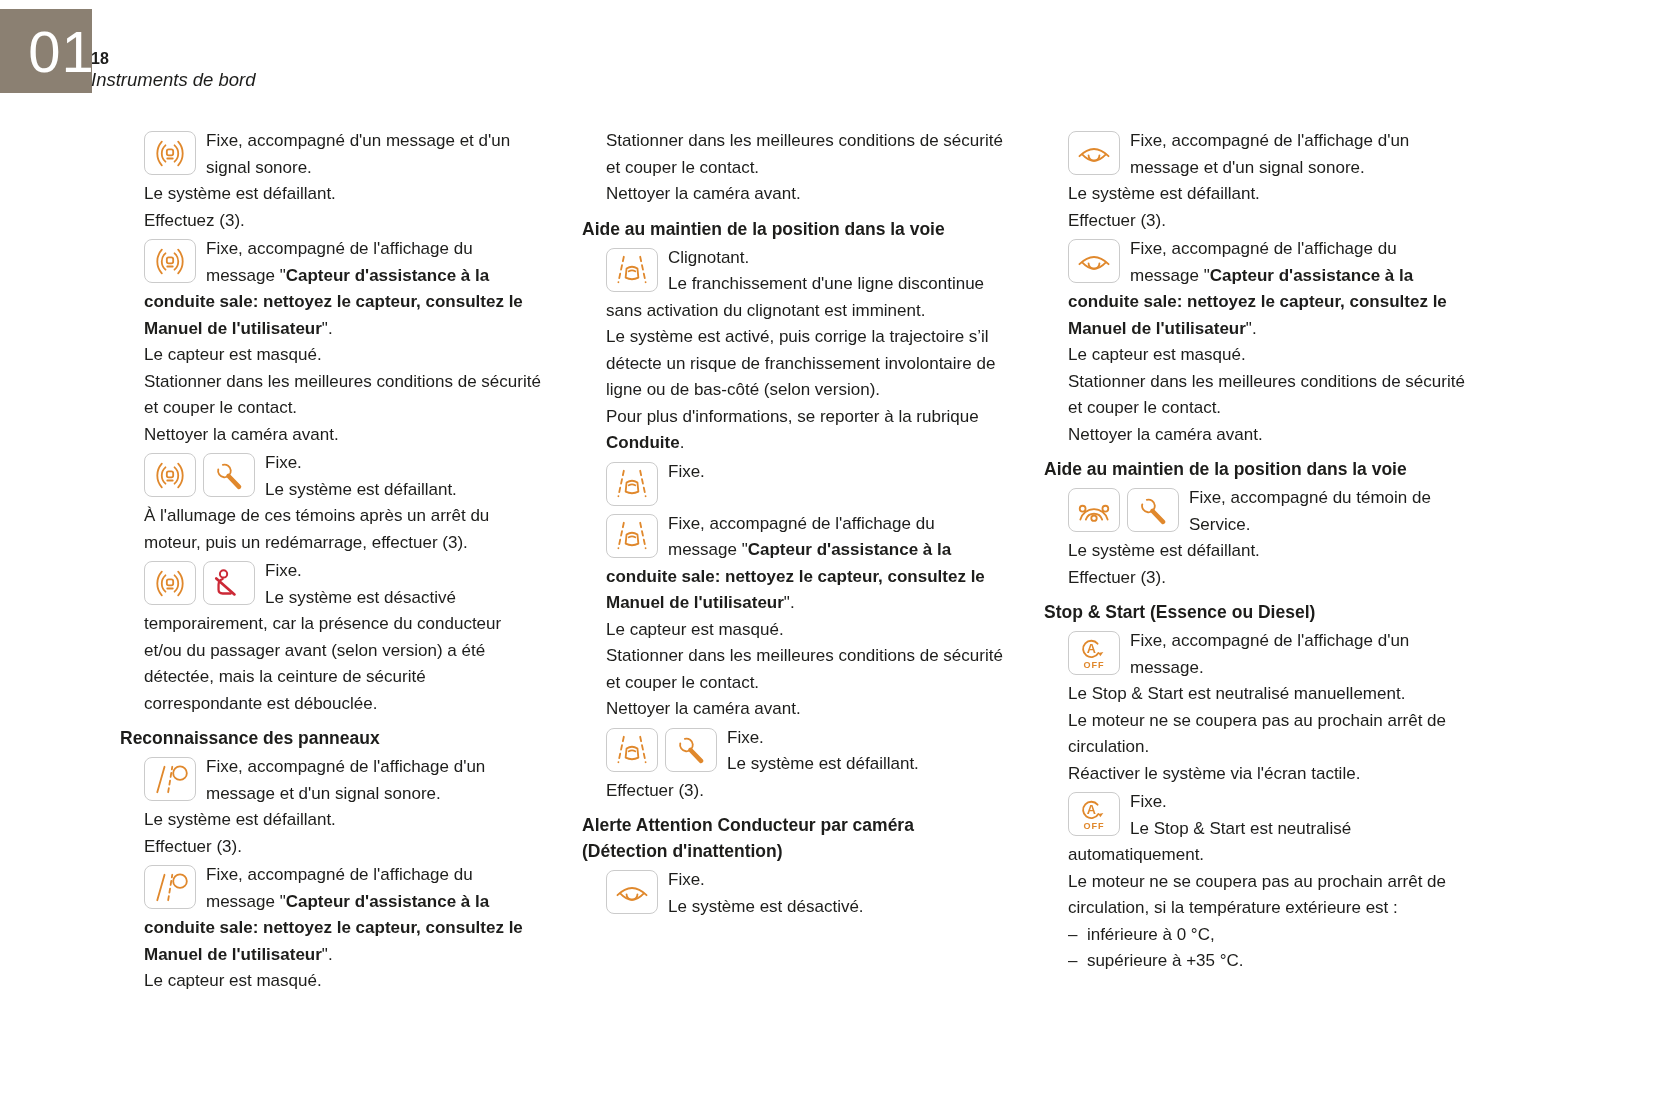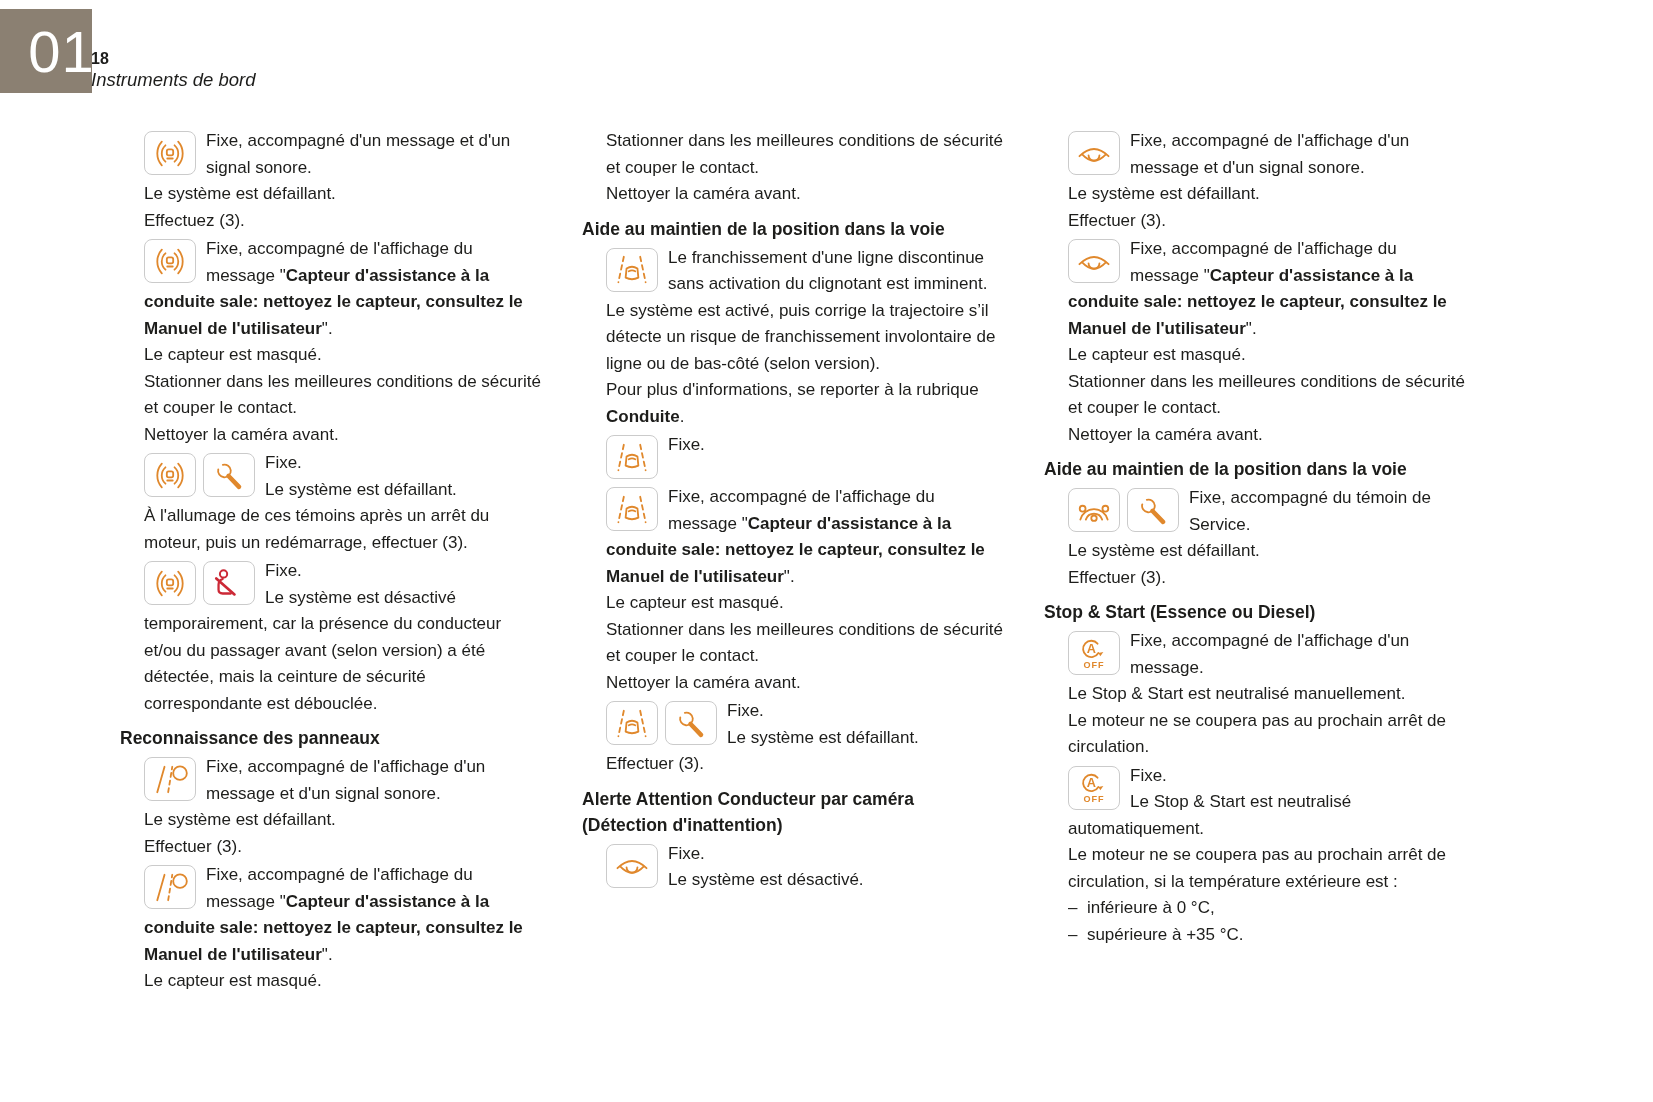--- a/index.html
+++ b/index.html
@@ -192,20 +192,21 @@
         <span class="icon-group">
           <span class="icon-box">
             <svg viewBox="0 0 44 36" width="40" height="33" fill="none" stroke="#e0882c" stroke-width="2" stroke-linecap="round" stroke-linejoin="round">
               <path d="M13 4 L7 32" stroke-dasharray="5 4.5"></path>
               <path d="M31 4 L37 32" stroke-dasharray="5 4.5"></path>
               <path d="M16 17 q6 -4 12 0 l1 10 q-7 3.5 -14 0 z"></path>
               <path d="M18.5 20 q3.5 -2 7 0"></path>
             </svg>
           </span>
         </span>
+        <p>Clignotant.</p>
         <p>Le franchissement d'une ligne discontinue sans activation du clignotant est imminent.</p>
         <p>Le système est activé, puis corrige la trajectoire s’il détecte un risque de franchissement involontaire de ligne ou de bas-côté (selon version).</p>
         <p>Pour plus d'informations, se reporter à la rubrique <b>Conduite</b>.</p>
       </div>
       <div class="entry">
         <span class="icon-group">
           <span class="icon-box">
             <svg viewBox="0 0 44 36" width="40" height="33" fill="none" stroke="#e0882c" stroke-width="2" stroke-linecap="round" stroke-linejoin="round">
               <path d="M13 4 L7 32" stroke-dasharray="5 4.5"></path>
               <path d="M31 4 L37 32" stroke-dasharray="5 4.5"></path>
@@ -329,20 +330,21 @@
               <text x="19" y="18" font-size="14" font-weight="bold" fill="#e0882c" stroke="none" text-anchor="middle" font-family="Liberation Sans, sans-serif">A</text>
               <path d="M25.9 7.2 A9 9 0 1 0 26.8 17.5"></path>
               <path d="M26.8 17.5 l5.5 -1.2 -3.4 4.6 z" fill="#e0882c" stroke="none"></path>
               <text x="22" y="33.5" font-size="10" font-weight="bold" fill="#e0882c" stroke="none" text-anchor="middle" letter-spacing="1" font-family="Liberation Sans, sans-serif">OFF</text>
             </svg>
           </span>
         </span>
         <p>Fixe, accompagné de l'affichage d'un message.</p>
         <p>Le Stop &amp; Start est neutralisé manuellement.</p>
         <p>Le moteur ne se coupera pas au prochain arrêt de circulation.</p>
+        <p>Réactiver le système via l'écran tactile.</p>
       </div>
       <div class="entry">
         <span class="icon-group">
           <span class="icon-box">
             <svg viewBox="0 0 44 36" width="40" height="33" fill="none" stroke="#e0882c" stroke-width="2" stroke-linecap="round" stroke-linejoin="round">
               <text x="19" y="18" font-size="14" font-weight="bold" fill="#e0882c" stroke="none" text-anchor="middle" font-family="Liberation Sans, sans-serif">A</text>
               <path d="M25.9 7.2 A9 9 0 1 0 26.8 17.5"></path>
               <path d="M26.8 17.5 l5.5 -1.2 -3.4 4.6 z" fill="#e0882c" stroke="none"></path>
               <text x="22" y="33.5" font-size="10" font-weight="bold" fill="#e0882c" stroke="none" text-anchor="middle" letter-spacing="1" font-family="Liberation Sans, sans-serif">OFF</text>
             </svg>

